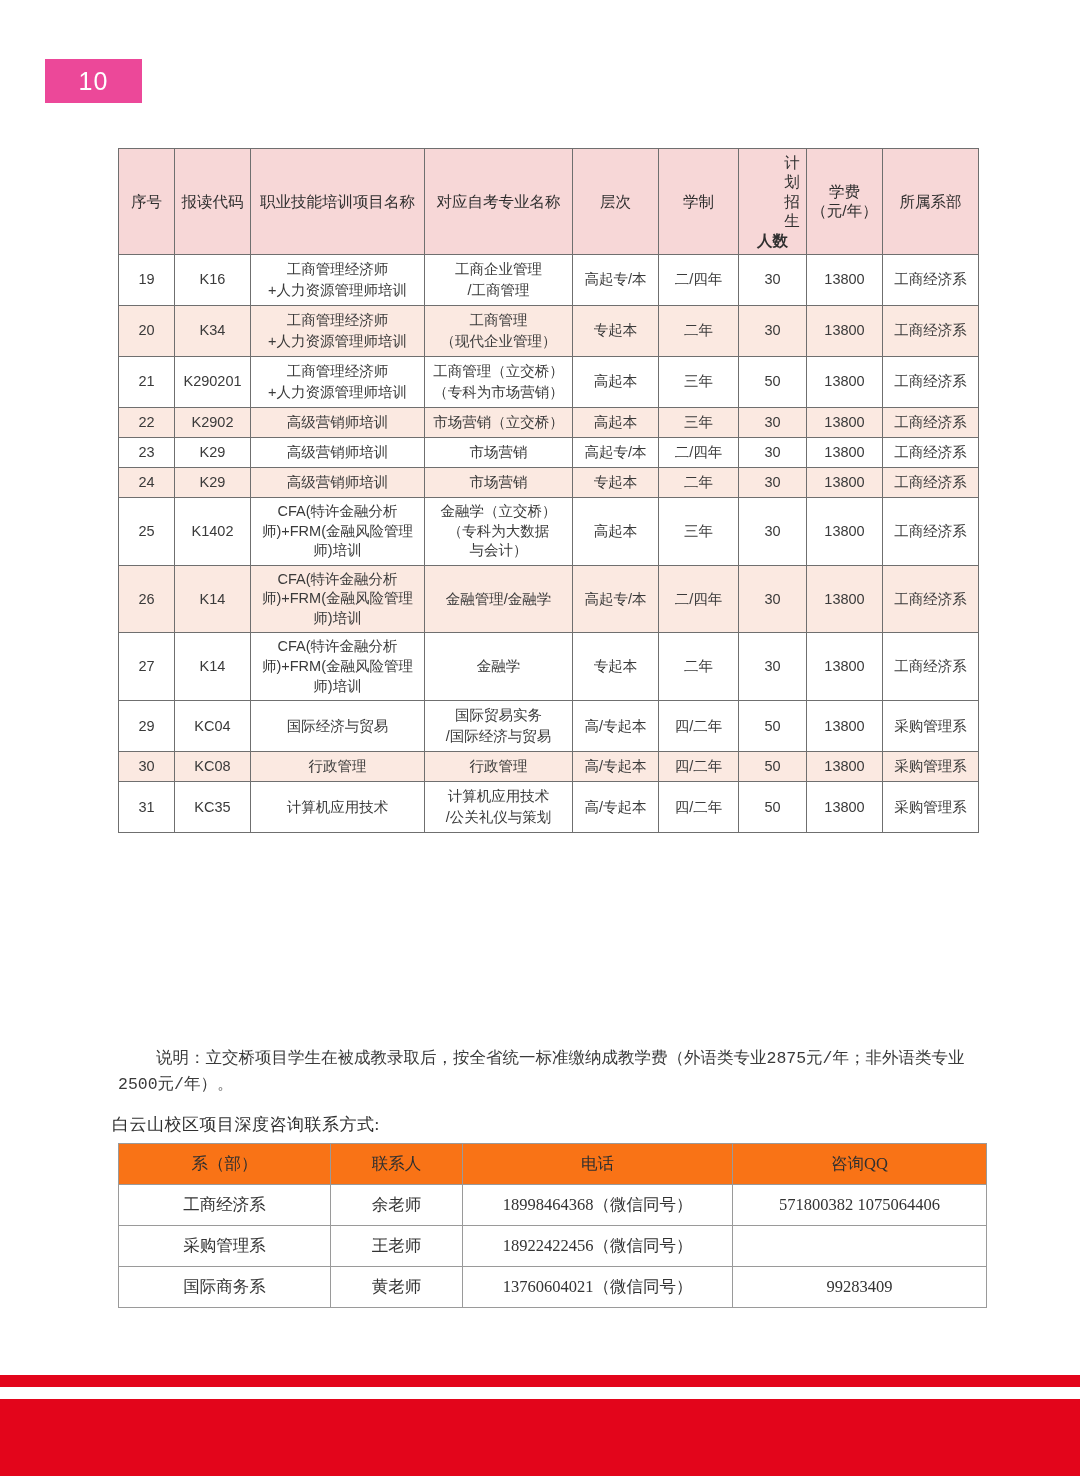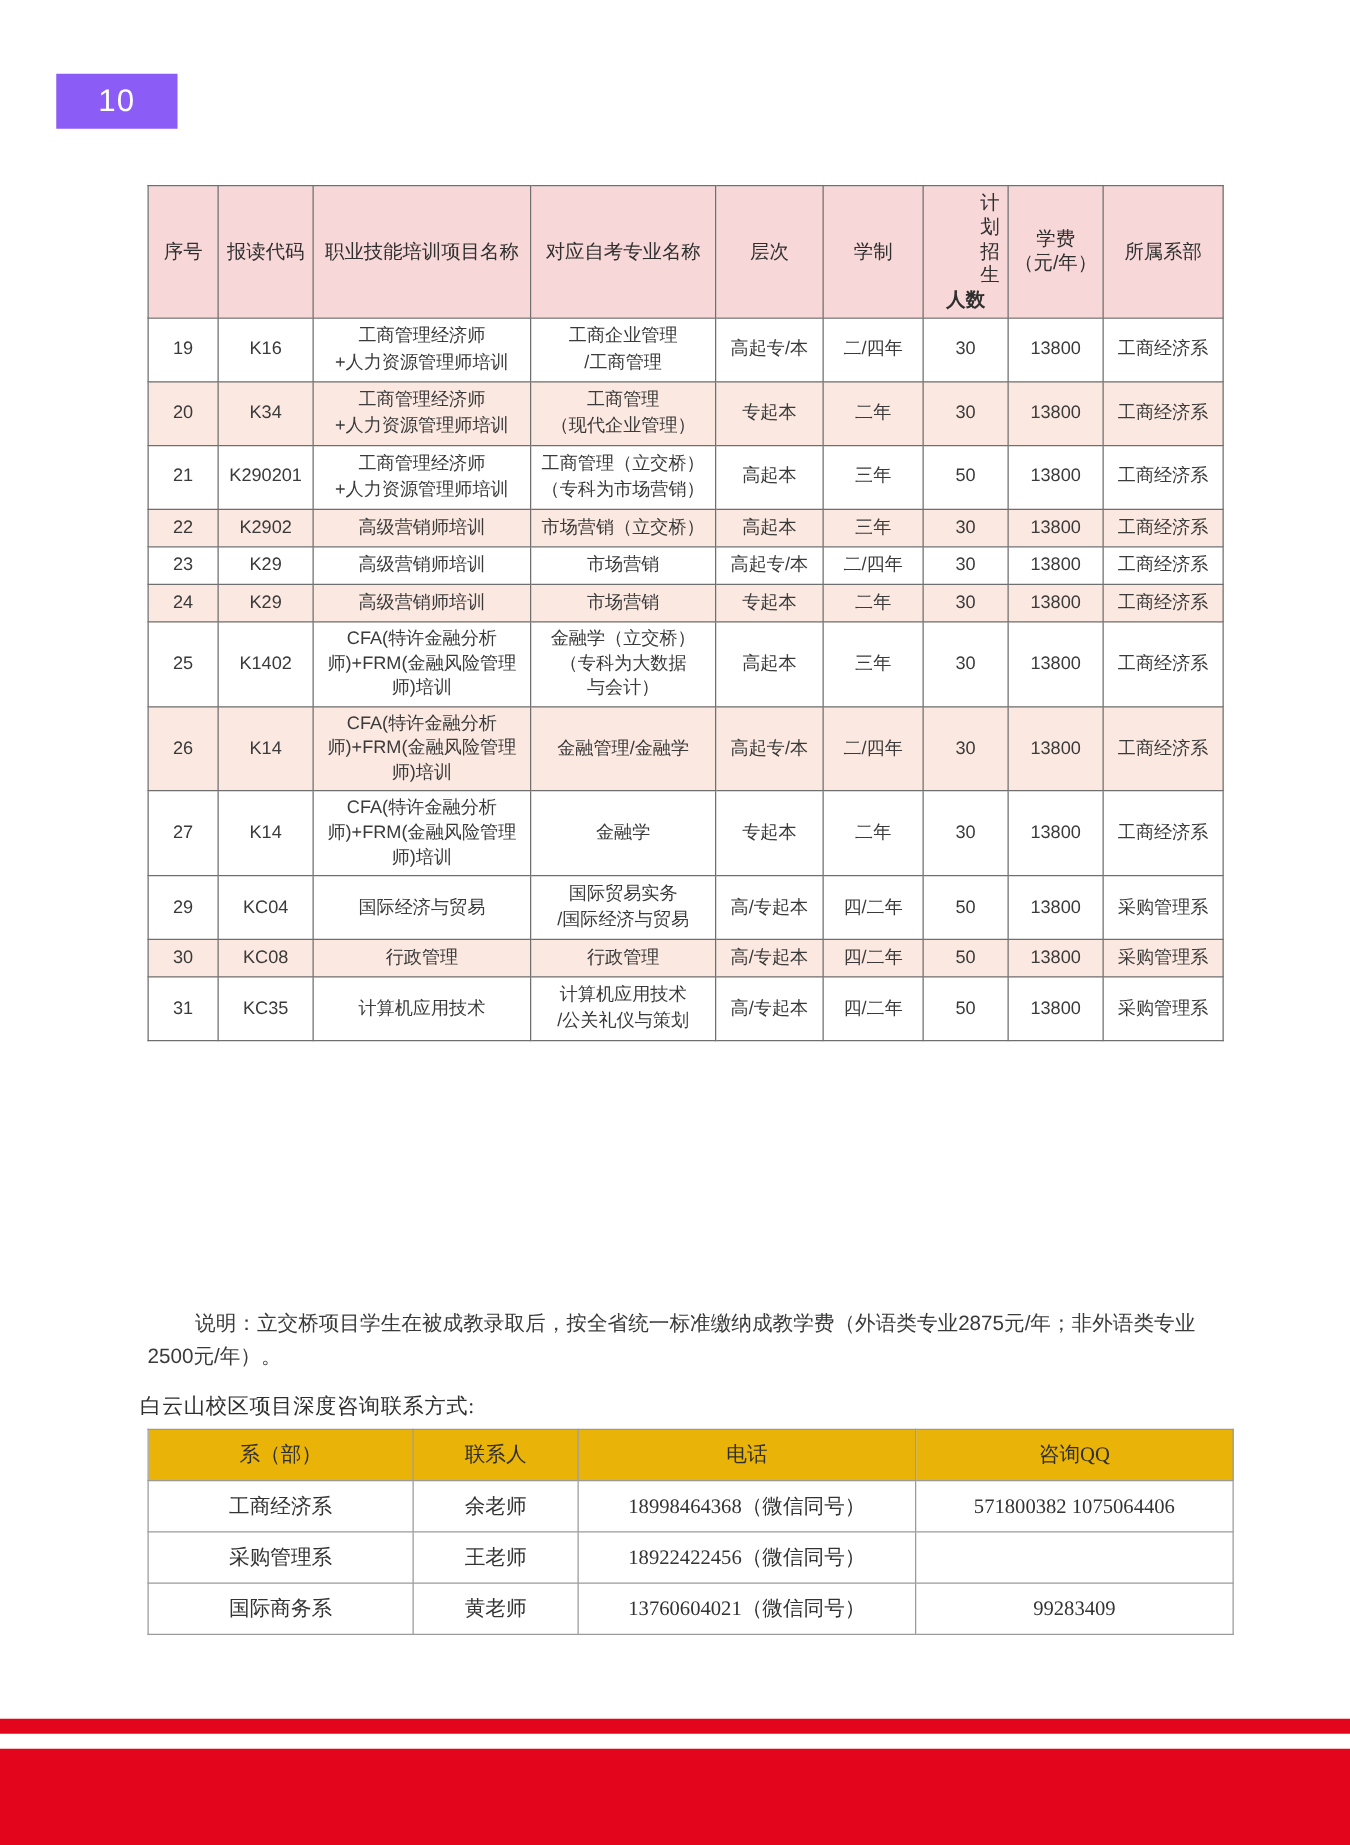--- a/index.html
+++ b/index.html
@@ -16,21 +16,21 @@
     overflow: hidden;
   }
 
   
   .page-badge {
     position: absolute;
     left: 45px;
     top: 59px;
     width: 97px;
     height: 44px;
-    background: #8b5cf6;
+    background: #ec4899;
     color: #ffffff;
     font-family: "Liberation Sans", sans-serif;
     font-size: 25px;
     line-height: 44px;
     text-align: center;
     letter-spacing: 1px;
   }
 
   
   .main-table-wrap {
@@ -85,21 +85,21 @@
   
   .note {
     position: absolute;
     left: 118px;
     top: 1046px;
     width: 872px;
     font-size: 16.5px;
     line-height: 1.6;
     color: #3a3a3a;
     text-indent: 38px;
-    font-family: Liberation Sans, sans-serif;
+    font-family: Liberation Mono, monospace;
   }
 
   .contact-heading {
     position: absolute;
     left: 112px;
     top: 1113px;
     font-size: 17px;
     color: #2f2f2f;
     font-family: "Liberation Serif", "DejaVu Serif", serif;
     letter-spacing: 0.5px;
@@ -121,21 +121,21 @@
   table.contact th, table.contact td {
     border: 1px solid #9a9a9a;
     text-align: center;
     vertical-align: middle;
     font-size: 16.5px;
     font-weight: normal;
     height: 38px;
     color: #333333;
   }
   table.contact thead th {
-    background: #eab308;
+    background: #f97316;
     color: #2f2f2f;
   }
   table.contact tbody td {
     background: #ffffff;
   }
   .cc-dept { width: 212px; }
   .cc-name { width: 132px; }
   .cc-tel  { width: 270px; }
   .cc-qq   { width: 254px; }
 

